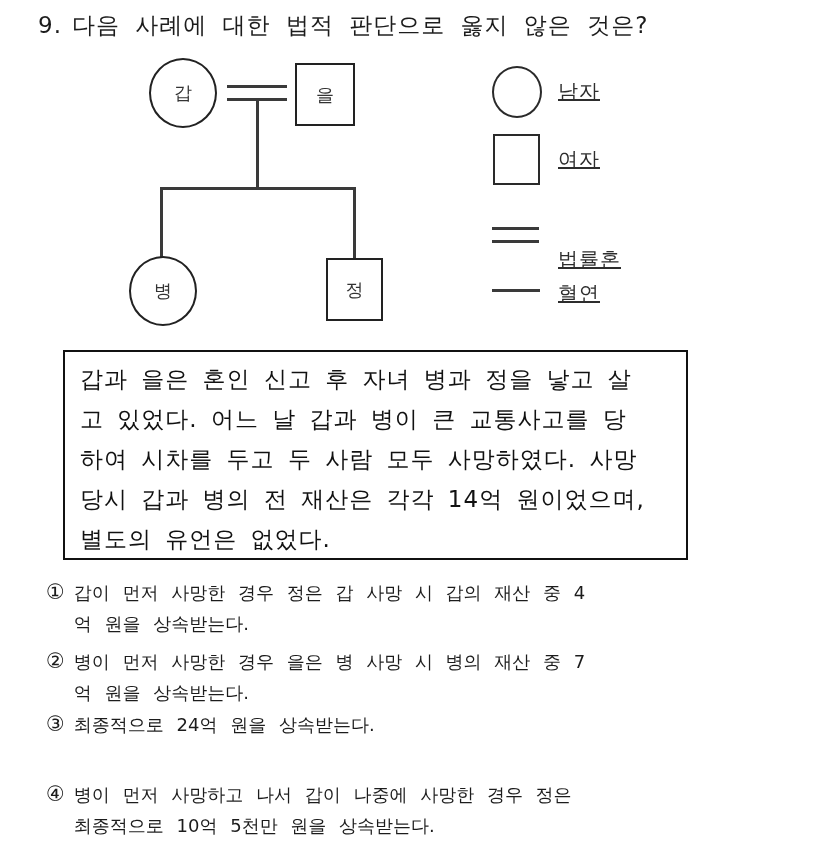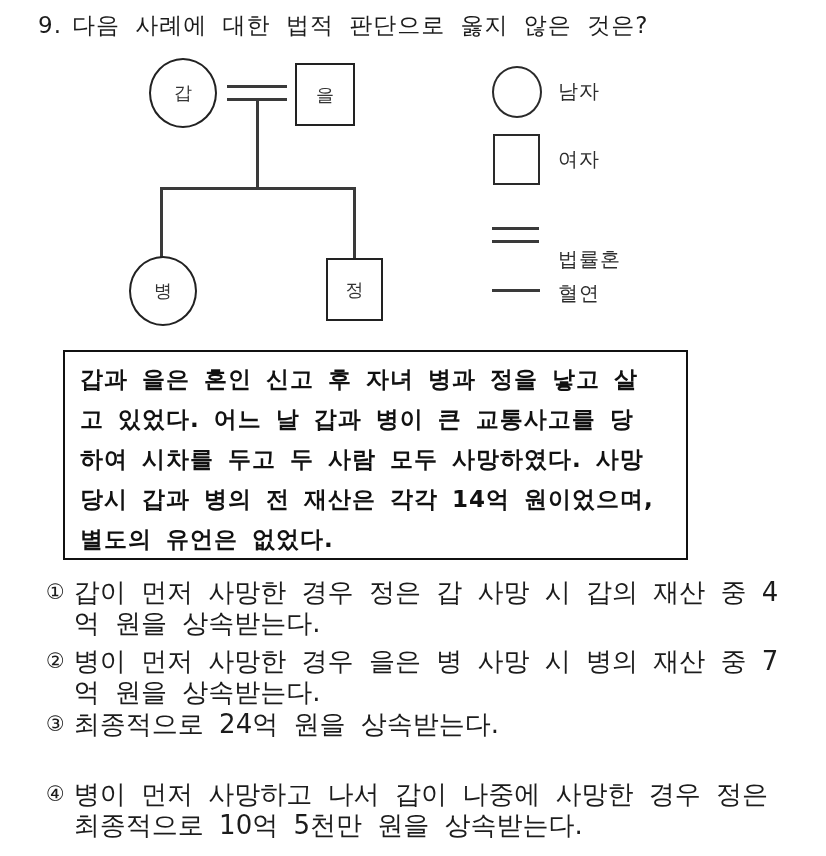--- a/index.html
+++ b/index.html
@@ -58,37 +58,38 @@
   .lg-bar { position: absolute; background: #3a3a3a; }
   .lg-d1 { left: 492px; top: 227px; width: 47px; height: 3px; }
   .lg-d2 { left: 492px; top: 240px; width: 47px; height: 3px; }
   .lg-s1 { left: 492px; top: 289px; width: 48px; height: 3px; }
   .lg-label {
     position: absolute;
     font-family: "DejaVu Serif", "Liberation Serif", serif;
     font-size: 20px; color: #2d2d2d;
     letter-spacing: 1px;
     white-space: nowrap;
+    text-decoration: underline;
   }
   .lg-label-male    { left: 558px; top: 78px; }
   .lg-label-female  { left: 558px; top: 146px; }
   .lg-label-marriage{ left: 558px; top: 222px; margin-top: 24px; }
   .lg-label-blood   { left: 558px; top: 280px; }
 
   
   .case-box {
     position: absolute;
     left: 63px; top: 350px;
     width: 625px; height: 210px;
     border: 2px solid #111;
     padding: 7px 10px 0 15px;
   }
   .case-line {
     font-size: 23px;
-    font-weight: 700;
+    font-weight: 400;
     line-height: 40px;
     letter-spacing: 1px;
     word-spacing: 5px;
     white-space: nowrap;
     color: #111;
   }
 
   
   .option {
     position: absolute;
@@ -101,21 +102,21 @@
   .opt-3 { top: 709px; }
   .opt-4 { top: 779px; }
   .opt-marker {
     font-size: 21px;
     line-height: 31px;
     margin-right: 9px;
     color: #1c1c1c;
     flex: 0 0 auto;
   }
   .opt-text {
-    font-size: 26px;
+    font-size: 18px;
     line-height: 31px;
     letter-spacing: 0px;
     word-spacing: 7px;
     color: #1c1c1c;
   }
   .opt-line { white-space: nowrap; }
 </style>
 </head>
 <body>
 

